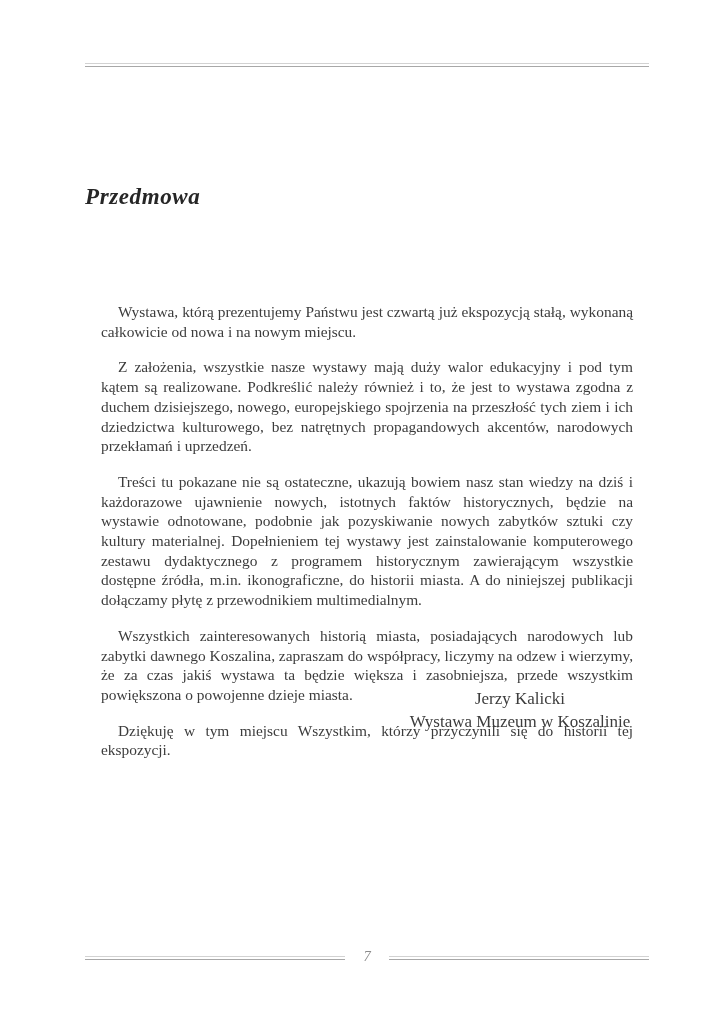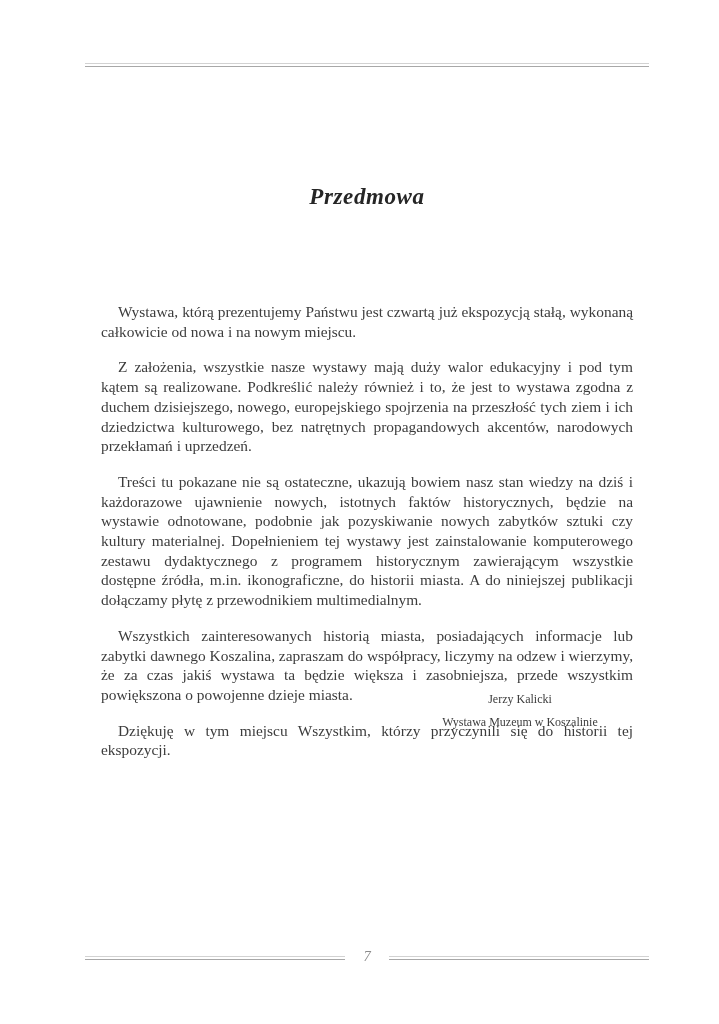--- a/index.html
+++ b/index.html
@@ -25,21 +25,21 @@
     position: absolute;
     left: 85px;
     top: 63px;
     width: 564px;
   }
   .page-title {
     position: absolute;
     left: 85px;
     top: 184px;
     width: 564px;
-    text-align: center;
+    text-align: left;
     font-size: 23px;
     font-weight: bold;
     font-style: italic;
     letter-spacing: 0.6px;
     color: #262626;
   }
   .preface-body {
     position: absolute;
     left: 85px;
     top: 286px;
@@ -55,21 +55,21 @@
     margin: 16px;
     padding: 0;
     text-indent: 17px;
   }
   .signature-block {
     position: absolute;
     left: 360px;
     top: 688px;
     width: 320px;
     text-align: center;
-    font-size: 12px;
+    font-size: 17px;
     line-height: 22.5px;
     color: #3c3c3c;
   }
   .footer {
     position: absolute;
     left: 85px;
     top: 949px;
     width: 564px;
     display: flex;
     align-items: center;
@@ -92,21 +92,21 @@
 <div class="page">
 
   <div class="double-rule header-rule"></div>
 
   <div class="page-title">Przedmowa</div>
 
   <div class="preface-body">
       <p>Wystawa, którą prezentujemy Państwu jest czwartą już ekspozycją stałą, wykonaną całkowicie od nowa i na nowym miejscu.</p>
       <p>Z założenia, wszystkie nasze wystawy mają duży walor edukacyjny i pod tym kątem są realizowane. Podkreślić należy również i to, że jest to wystawa zgodna z duchem dzisiejszego, nowego, europejskiego spojrzenia na przeszłość tych ziem i ich dziedzictwa kulturowego, bez natrętnych propagandowych akcentów, narodowych przekłamań i uprzedzeń.</p>
       <p>Treści tu pokazane nie są ostateczne, ukazują bowiem nasz stan wiedzy na dziś i każdorazowe ujawnienie nowych, istotnych faktów historycznych, będzie na wystawie odnotowane, podobnie jak pozyskiwanie nowych zabytków sztuki czy kultury materialnej. Dopełnieniem tej wystawy jest zainstalowanie komputerowego zestawu dydaktycznego z programem historycznym zawierającym wszystkie dostępne źródła, m.in. ikonograficzne, do historii miasta. A do niniejszej publikacji dołączamy płytę z przewodnikiem multimedialnym.</p>
-      <p>Wszystkich zainteresowanych historią miasta, posiadających informacje lub zabytki dawnego Koszalina, zapraszam do współpracy, liczymy na odzew i wierzymy, że za czas jakiś wystawa ta będzie większa i zasobniejsza, przede wszystkim powiększona o powojenne dzieje miasta.</p>
+      <p>Wszystkich zainteresowanych historią miasta, posiadających narodowych lub zabytki dawnego Koszalina, zapraszam do współpracy, liczymy na odzew i wierzymy, że za czas jakiś wystawa ta będzie większa i zasobniejsza, przede wszystkim powiększona o powojenne dzieje miasta.</p>
       <p>Dziękuję w tym miejscu Wszystkim, którzy przyczynili się do historii tej ekspozycji.</p>
     </div>
 
   <div class="signature-block">
     <div>Jerzy Kalicki</div>
     <div>Wystawa Muzeum w Koszalinie</div>
   </div>
 
   <div class="footer">
     <div class="double-rule"></div>

